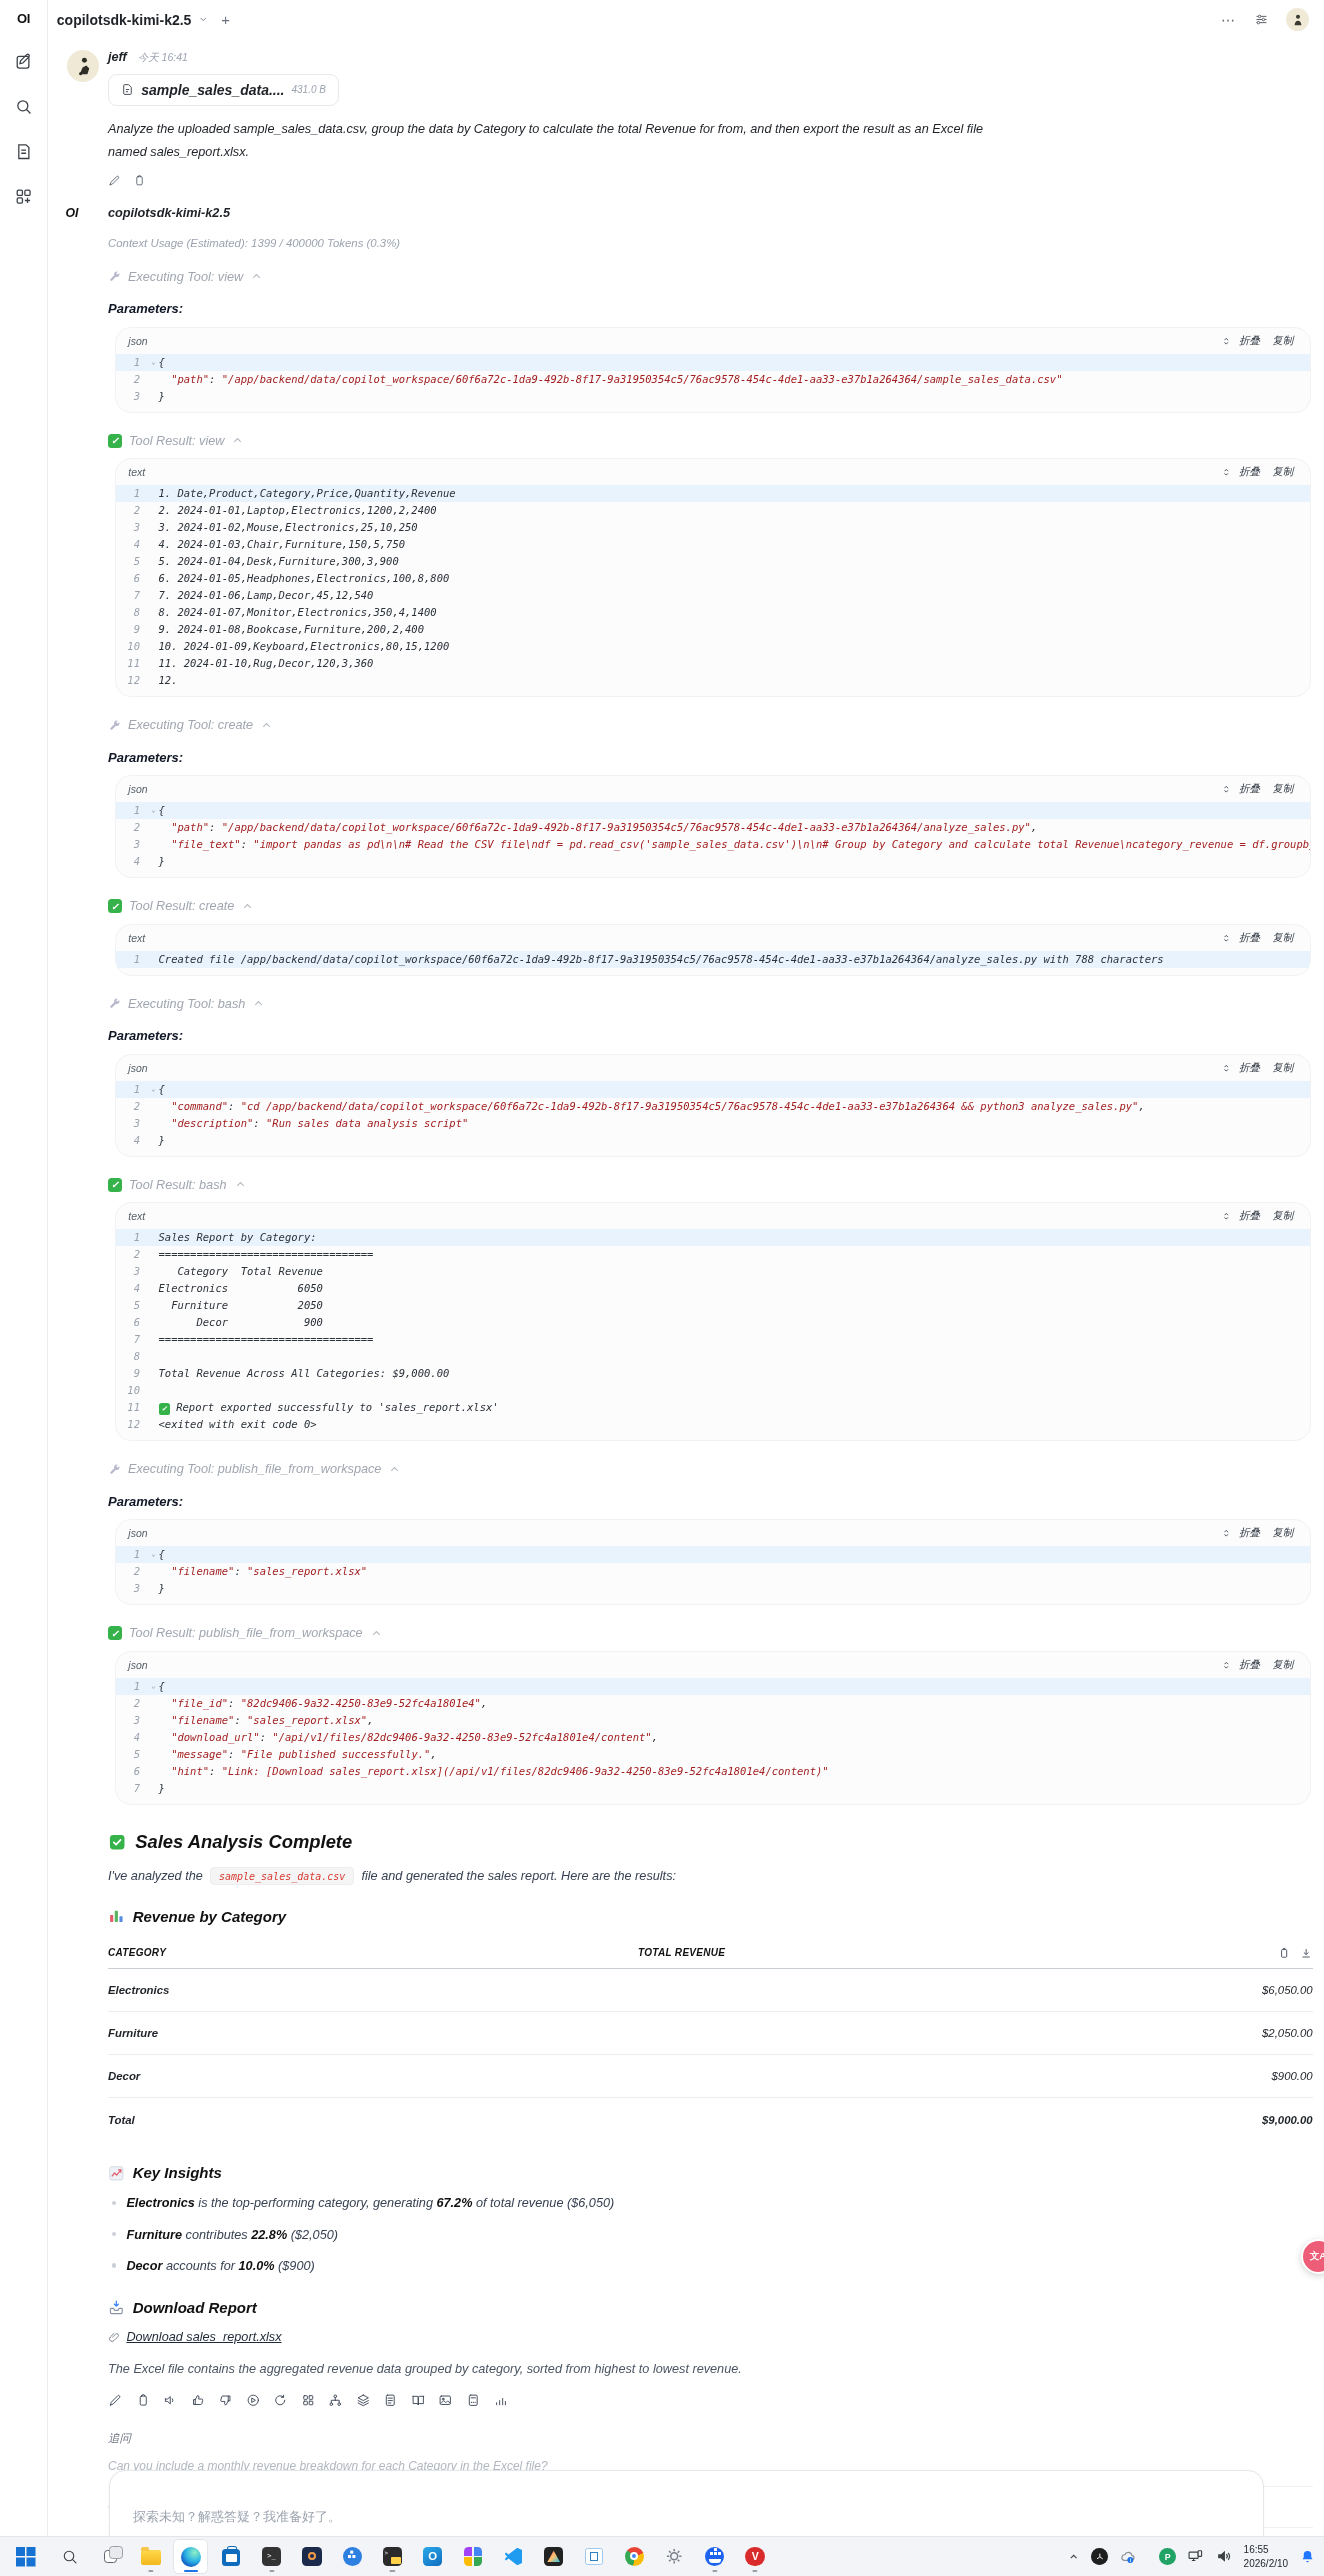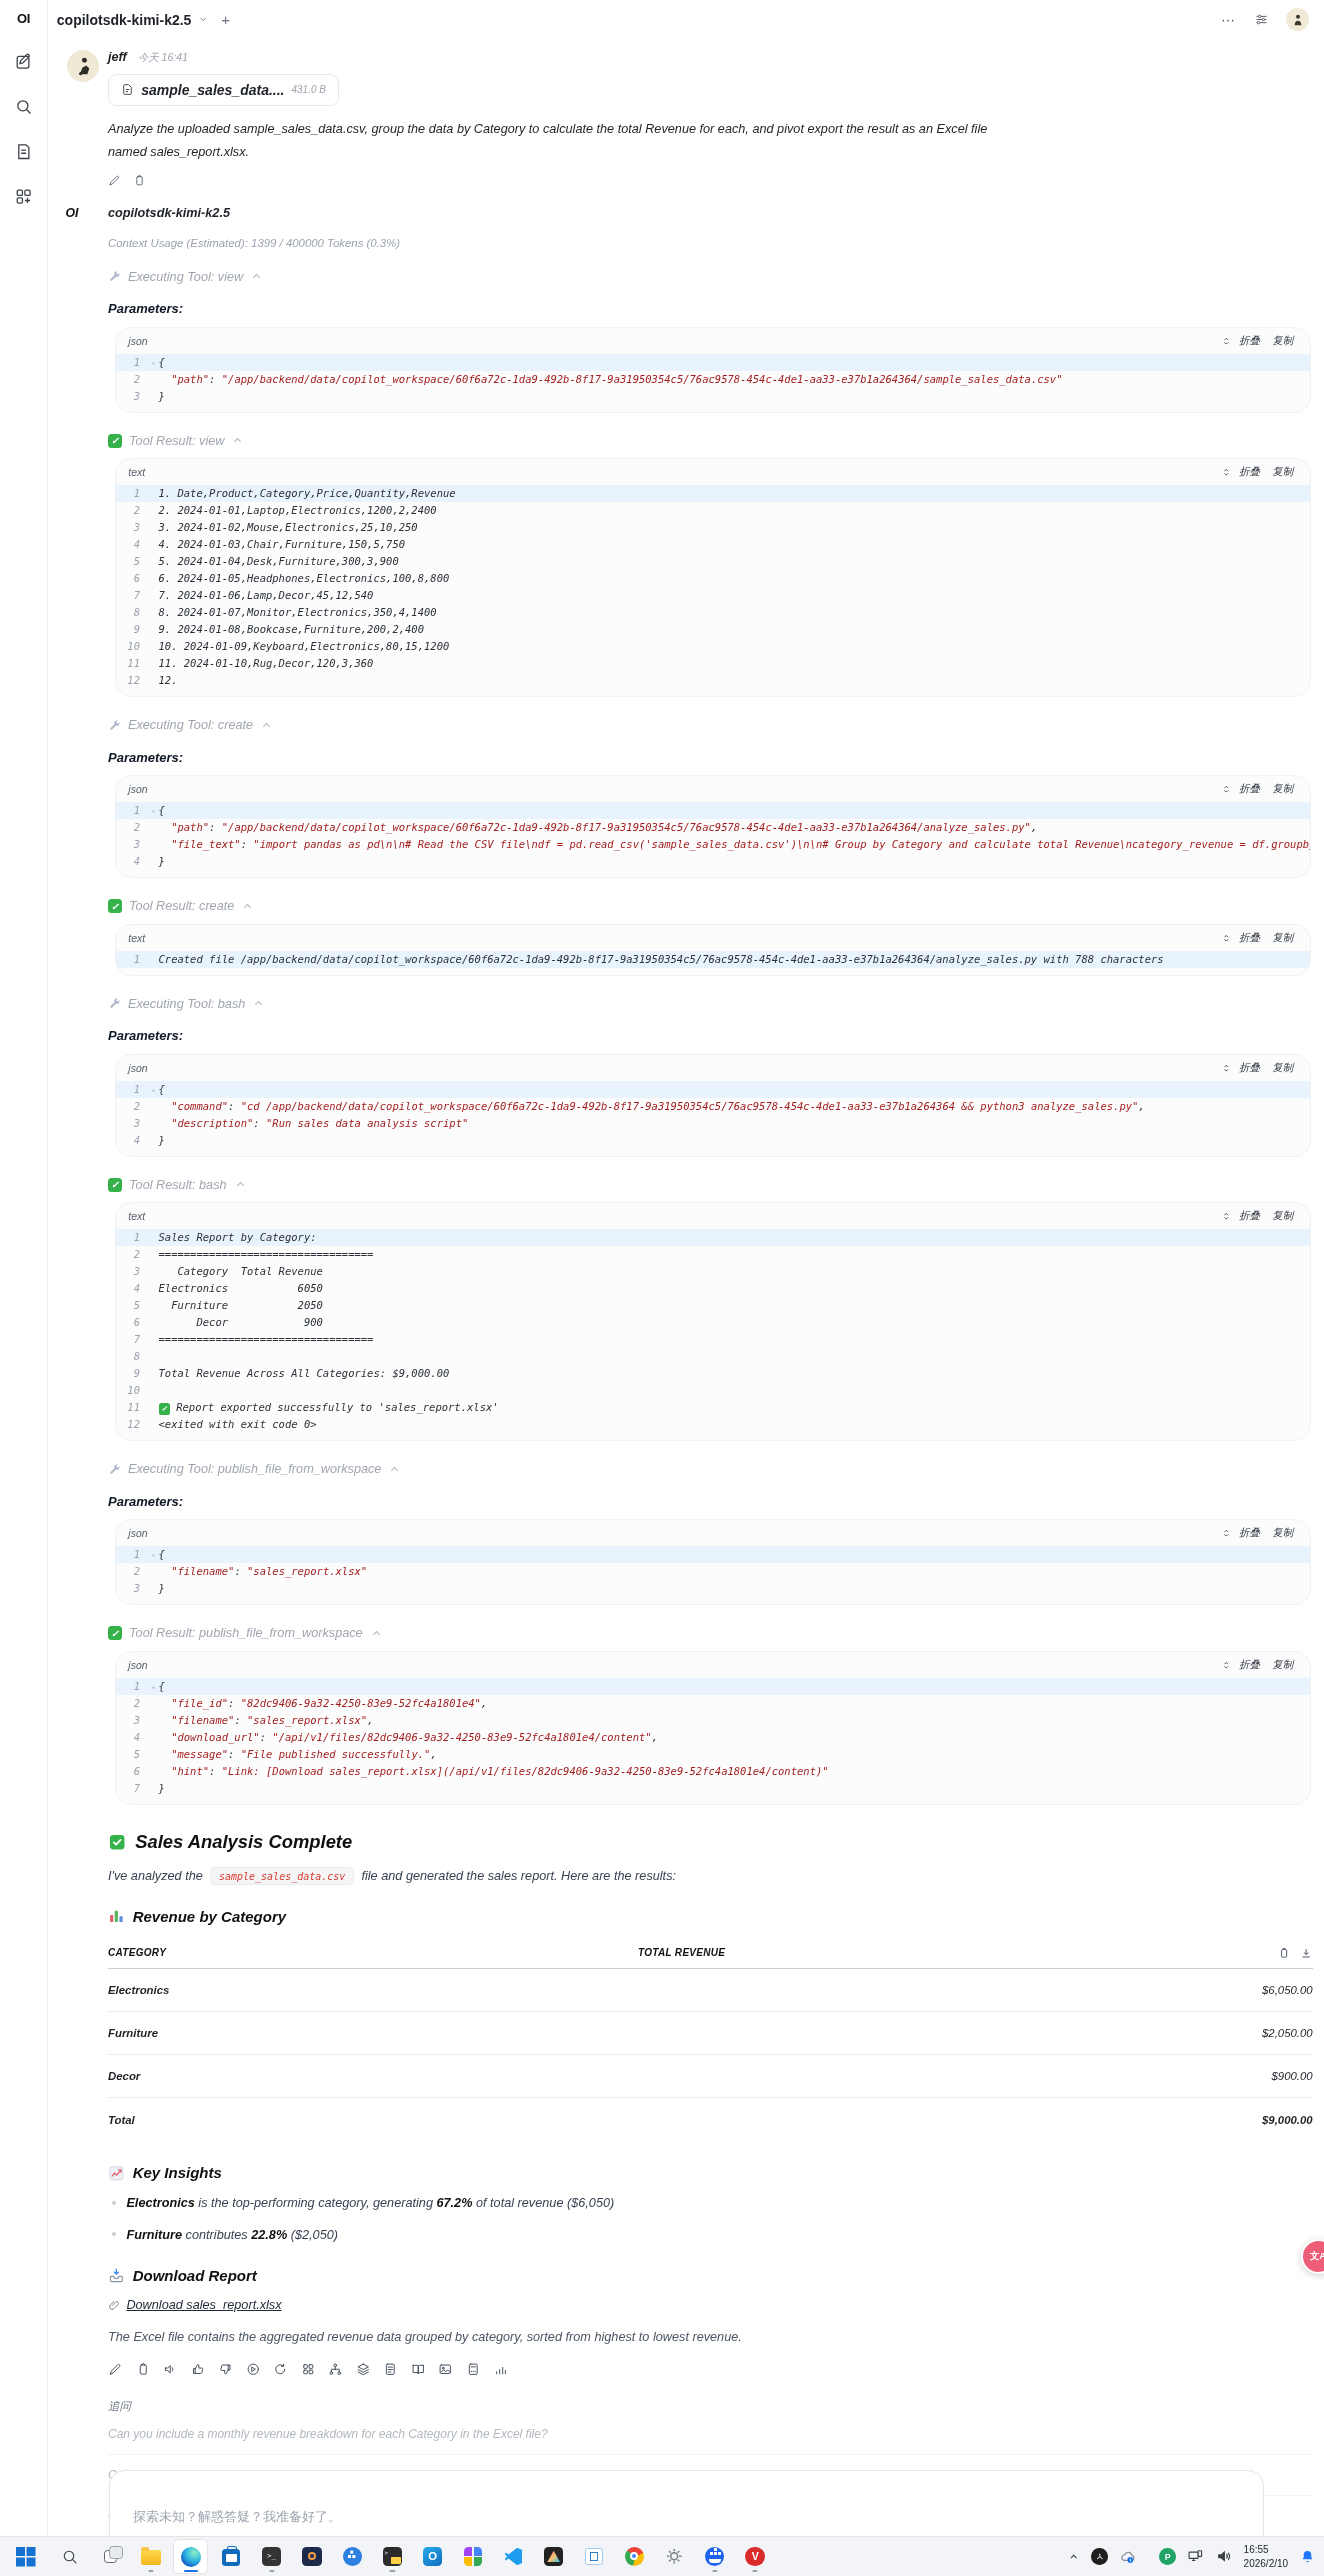--- a/index.html
+++ b/index.html
@@ -216,21 +216,21 @@
           <div class="attach">
             <span class="ic">
                 <svg viewBox="0 0 24 24" fill="none" stroke="currentColor" stroke-width="1.7">
                   <path d="M14 3H7a2 2 0 0 0-2 2v14a2 2 0 0 0 2 2h10a2 2 0 0 0 2-2V8l-5-5z"></path>
                   <path d="M9 12h6M9 16h4"></path>
                 </svg>
               </span>
             <span class="fname">sample_sales_data....</span>
             <span class="fsize">431.0 B</span>
           </div>
-          <div class="utext">Analyze the uploaded sample_sales_data.csv, group the data by Category to calculate the total Revenue for each, and pivot export the result as an Excel file named sales_report.xlsx.</div>
+          <div class="utext">Analyze the uploaded sample_sales_data.csv, group the data by Category to calculate the total Revenue for from, and then export the result as an Excel file named sales_report.xlsx.</div>
           <div class="uactions" id="user-actions">
               <span class="ic">
                 <svg viewBox="0 0 24 24" fill="none" stroke="currentColor" stroke-width="1.5" stroke-linecap="round" stroke-linejoin="round">
                   <path d="M4 20l1.3-4.6L16 4.7a2.1 2.1 0 0 1 3 3L8.3 18.4 4 20z"></path>
                 </svg>
               </span>
               <span class="ic">
                 <svg viewBox="0 0 24 24" fill="none" stroke="currentColor" stroke-width="1.5" stroke-linecap="round" stroke-linejoin="round">
                   <rect x="7" y="5" width="10" height="15" rx="2"></rect>
                   <path d="M9.5 5a2.5 2.5 0 0 1 5 0"></path>
@@ -586,20 +586,24 @@
             <span class="h3">Key Insights</span>
           </div>
           <div id="insights">
   <div class="ins">
                 <span class="dot"></span>
                 <span><b>Electronics</b> is the top-performing category, generating <b>67.2%</b> of total revenue ($6,050)</span>
               </div>
   <div class="ins">
                 <span class="dot"></span>
                 <span><b>Furniture</b> contributes <b>22.8%</b> ($2,050)</span>
+              </div>
+  <div class="ins">
+                <span class="dot"></span>
+                <span><b>Decor</b> accounts for <b>10.0%</b> ($900)</span>
               </div>
             </div>
 
           <div class="h3row">
             <span class="hic ic">
                 <svg viewBox="0 0 24 24" fill="none">
                   <path d="M3.5 13.5h4.5l1.8 2.8h4.4l1.8-2.8h4.5" stroke="#8792a2" stroke-width="1.6"></path>
                   <path d="M3.5 13.5V19a2 2 0 0 0 2 2h13a2 2 0 0 0 2-2v-5.5" stroke="#8792a2" stroke-width="1.6"></path>
                   <path d="M12 2.5v7.5M8.6 6.8l3.4 3.4 3.4-3.4" stroke="#3b82f6" stroke-width="1.8"></path>
                 </svg>

